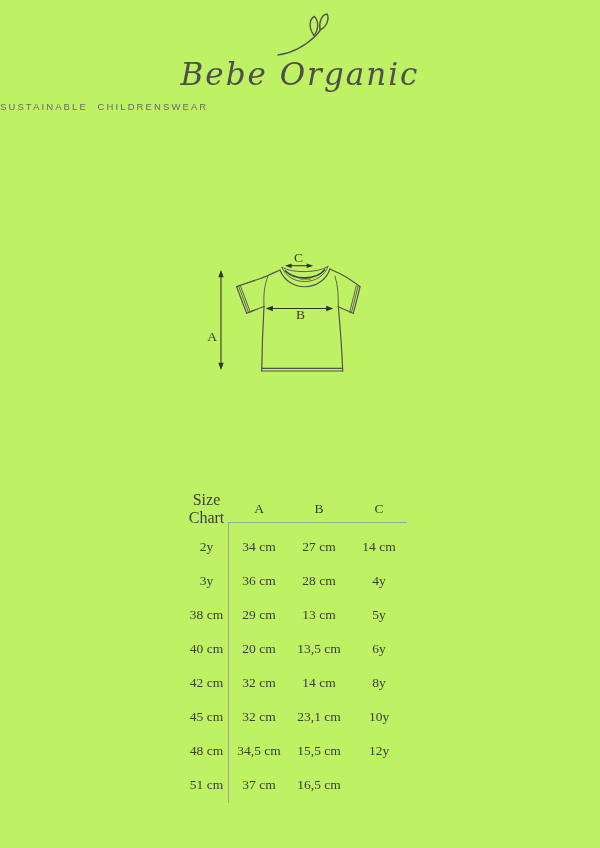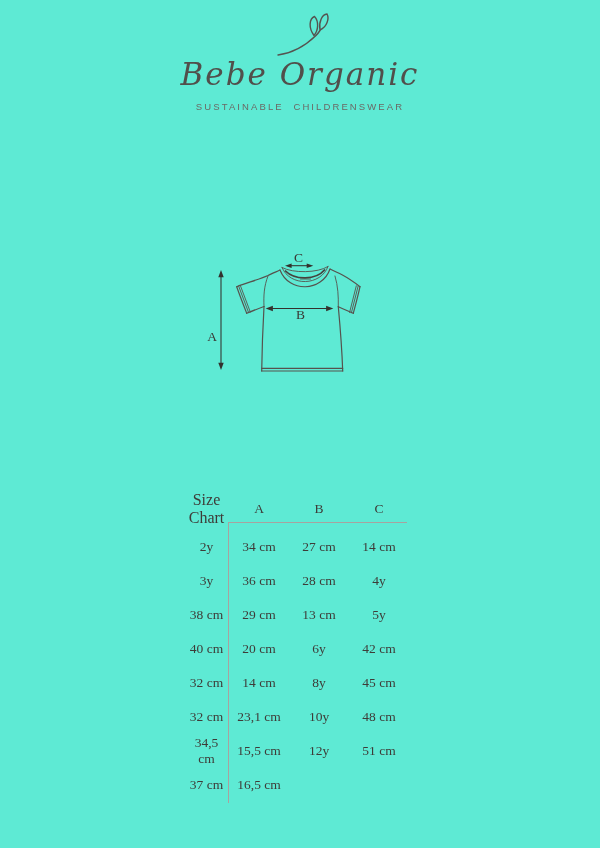--- a/index.html
+++ b/index.html
@@ -1,28 +1,28 @@
 <!DOCTYPE html>
 <html><head>
 <meta charset="utf-8">
 <style>
   html,body{margin:0;padding:0;background:#ffffff;}
   .page{
-    position:relative;width:600px;height:848px;background:#5eead4;
+    position:relative;width:600px;height:848px;background:#bef264;
     font-family:"Liberation Serif",serif;color:#3e3c38;overflow:hidden;
   }
   
   .leaf-icon{position:absolute;left:276px;top:12px;}
   .brand-name{
     position:absolute;left:0;top:56px;width:600px;text-align:center;
     font-family:"DejaVu Serif",serif;font-style:italic;font-weight:400;
     font-size:31px;letter-spacing:2px;color:#514f4b;
   }
   .brand-tagline{
-    position:absolute;left:0;top:101px;width:600px;text-align:center;
+    position:absolute;left:0;top:101px;width:600px;
     font-family:"Liberation Sans",sans-serif;font-size:9.5px;
     letter-spacing:2.1px;word-spacing:5px;color:#6b6965;
   }
   
   .tshirt-diagram{position:absolute;left:200px;top:240px;}
   .tshirt-diagram .shirt{stroke:#56524d;stroke-width:1.2;fill:none;stroke-linecap:round;stroke-linejoin:round;}
   .tshirt-diagram .shirt-thin{stroke:#56524d;stroke-width:0.9;fill:none;stroke-linecap:round;}
   .tshirt-diagram .shadow{stroke:#45423e;stroke-width:1.7;fill:none;stroke-linecap:round;}
   .tshirt-diagram .arrow{stroke:#33312d;stroke-width:1.05;fill:none;}
   .tshirt-diagram .head{fill:#33312d;stroke:none;}
@@ -132,20 +132,21 @@
     <div class="c">28 cm</div>
 
     <div class="c">4y</div>
     <div class="c">38 cm</div>
     <div class="c">29 cm</div>
     <div class="c">13 cm</div>
 
     <div class="c">5y</div>
     <div class="c">40 cm</div>
     <div class="c">20 cm</div>
+    <div class="c">13,5 cm</div>
 
     <div class="c">6y</div>
     <div class="c">42 cm</div>
     <div class="c">32 cm</div>
     <div class="c">14 cm</div>
 
     <div class="c">8y</div>
     <div class="c">45 cm</div>
     <div class="c">32 cm</div>
     <div class="c">23,1 cm</div>

